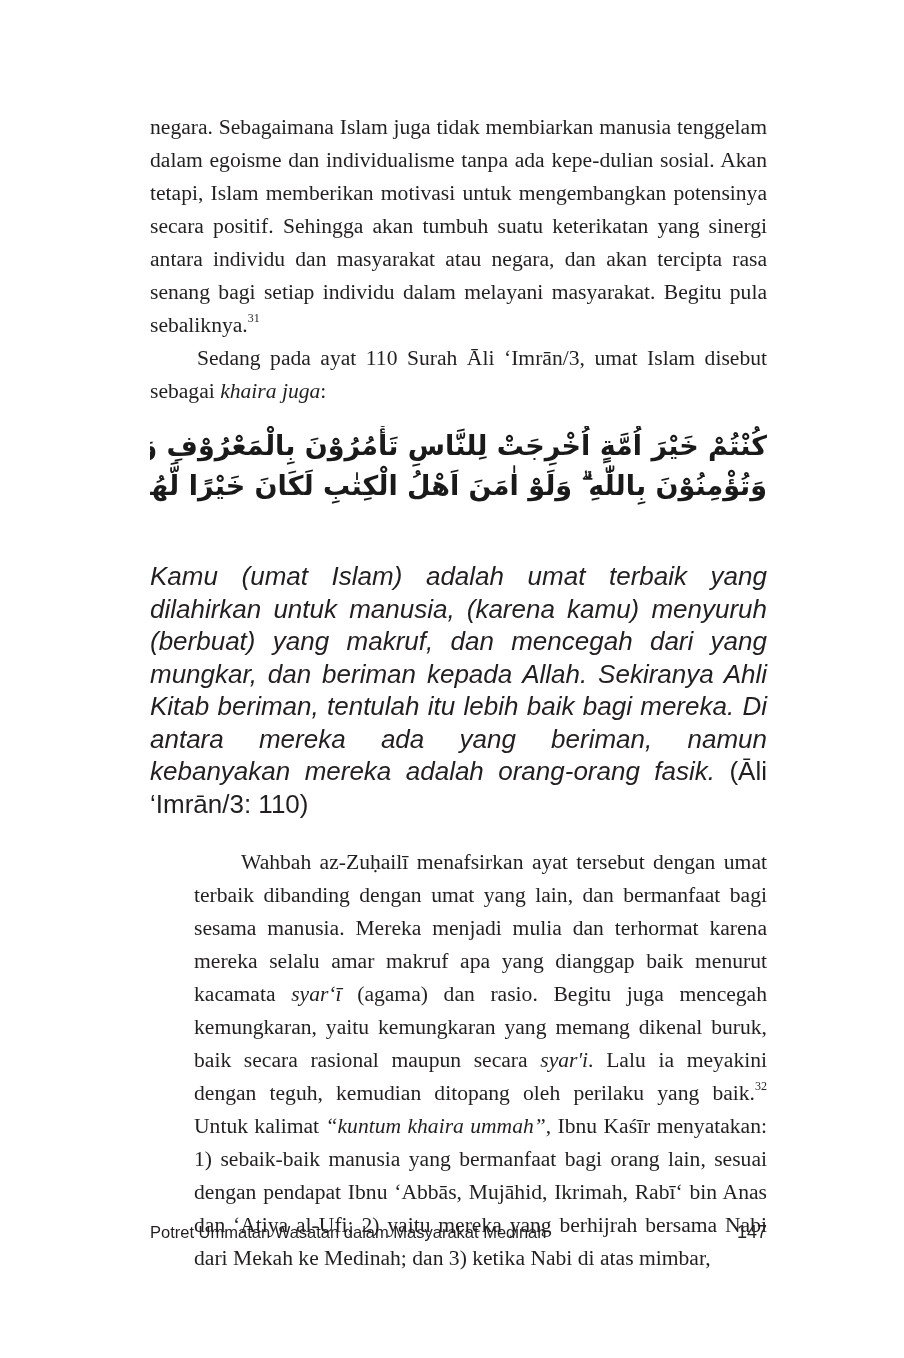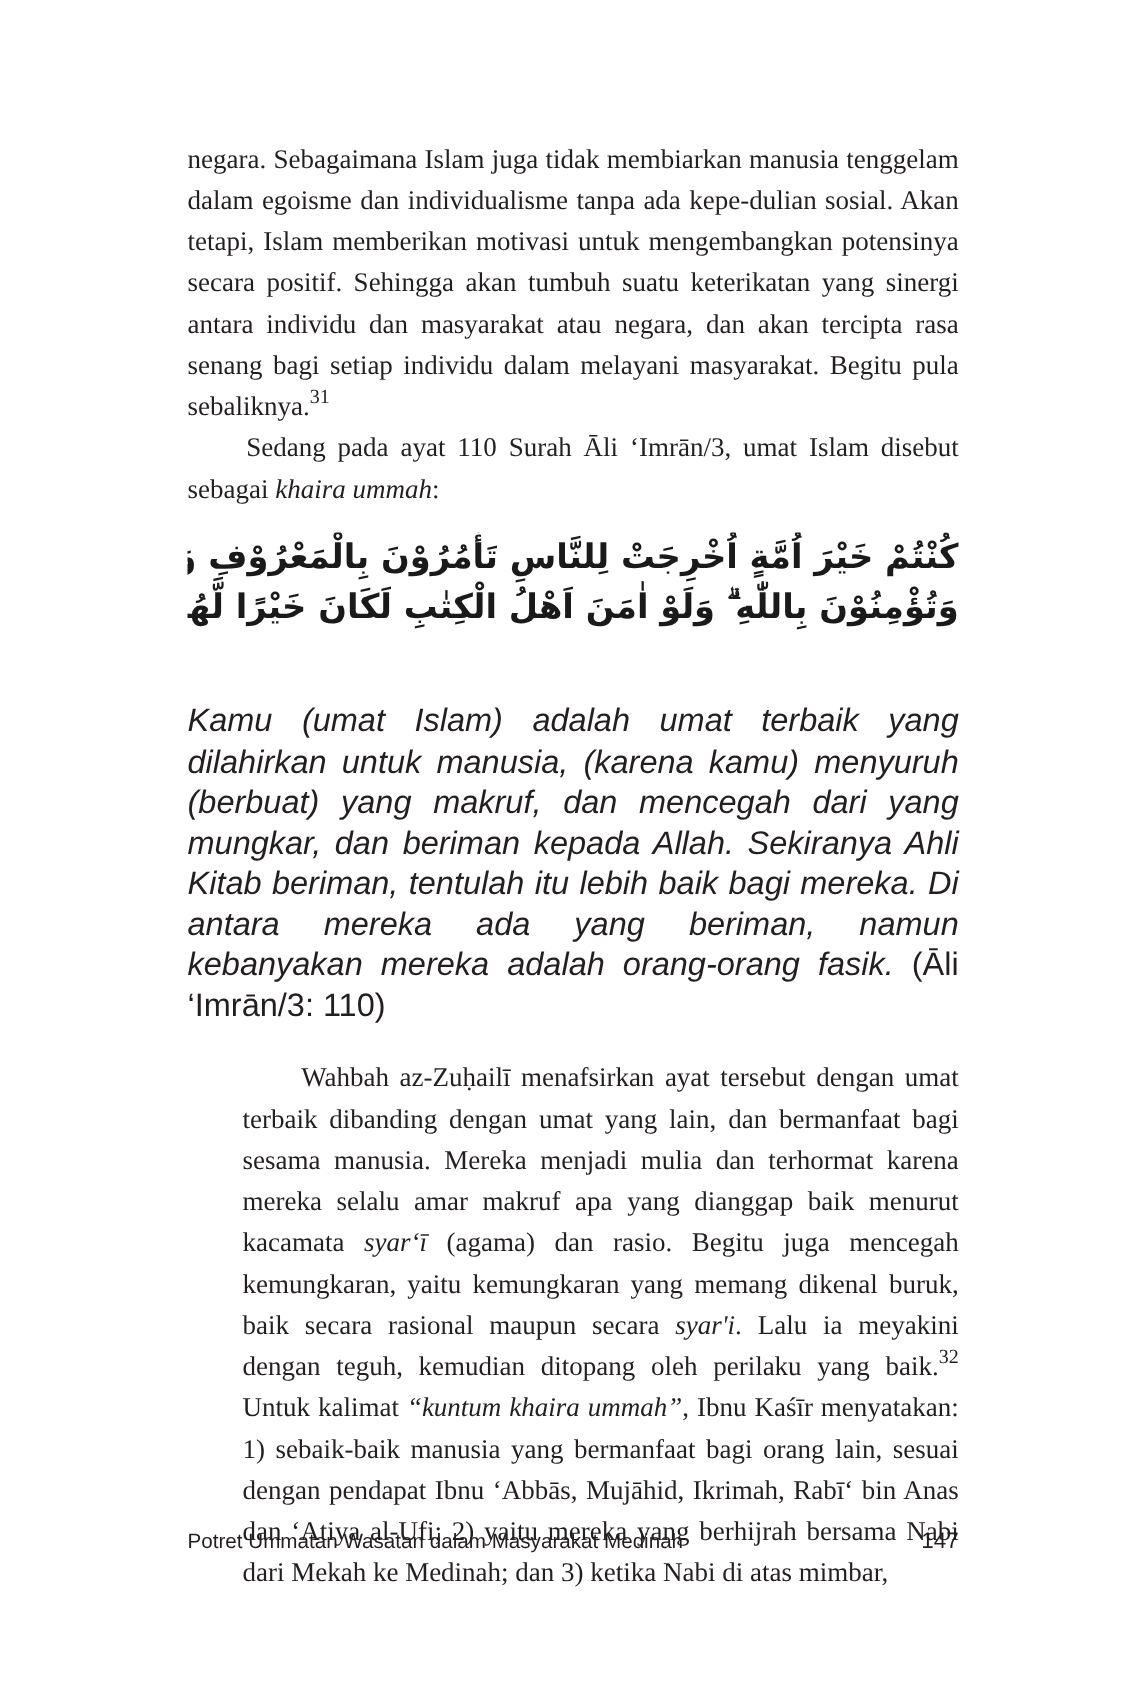--- a/index.html
+++ b/index.html
@@ -25,21 +25,21 @@
       font-size: 21.6px;
       line-height: 33px;
       text-align: justify;
       margin: 0;
       hyphens: manual;
     }
     .para.indent {
       text-indent: 47px;
     }
     .para sup {
-      font-size: 16px;
+      font-size: 12px;
       line-height: 0;
       position: relative;
       top: -2px;
       vertical-align: super;
     }
     .em {
       font-style: italic;
     }
     .p1 { margin-bottom: 0; }
     .p2 { margin-top: 0; }
@@ -95,21 +95,21 @@
       font-size: 18px;
     }
   </style>
 </head>
 <body>
 
 <div class="page">
 
   <p class="para p1"><span>negara. Sebagaimana Islam juga tidak membiarkan manusia</span> <span>tenggelam dalam egoisme dan individualisme tanpa ada kepe-</span><span>dulian sosial. Akan tetapi, Islam memberikan motivasi untuk mengembangkan potensinya secara positif. Sehingga akan tumbuh suatu keterikatan yang sinergi antara individu dan masyarakat atau negara, dan akan tercipta rasa senang bagi setiap individu dalam melayani masyarakat. Begitu pula sebaliknya.</span><sup>31</sup></p>
 
-  <p class="para indent p2"><span>Sedang pada ayat 110 Surah Āli ‘Imrān/3, umat Islam disebut sebagai </span><span class="em">khaira ummah</span><span>:</span></p>
+  <p class="para indent p2"><span>Sedang pada ayat 110 Surah Āli ‘Imrān/3, umat Islam disebut sebagai </span><span class="em">khaira juga</span><span>:</span></p>
 
   <div class="arabic">
     <span class="aline">كُنْتُمْ خَيْرَ اُمَّةٍ اُخْرِجَتْ لِلنَّاسِ تَأْمُرُوْنَ بِالْمَعْرُوْفِ وَتَنْهَوْنَ عَنِ الْمُنْكَرِ</span>
     <span class="aline">وَتُؤْمِنُوْنَ بِاللّٰهِ ۗ وَلَوْ اٰمَنَ اَهْلُ الْكِتٰبِ لَكَانَ خَيْرًا لَّهُمْ ۗ مِنْهُمُ الْمُؤْمِنُوْنَ</span>
   </div>
 
   <p class="translation"><span class="it">Kamu (umat Islam) adalah umat terbaik yang dilahirkan untuk manusia, (karena kamu) menyuruh (berbuat) yang makruf, dan mencegah dari yang mungkar, dan beriman kepada Allah. Sekiranya Ahli Kitab beriman, tentulah itu lebih baik bagi mereka. Di antara mereka ada yang beriman, namun kebanyakan mereka adalah orang-orang fasik.</span> <span>(Āli ‘Imrān/3: 110)</span></p>
 
   <p class="para indent p3"><span>Wahbah az-Zuḥailī menafsirkan ayat tersebut dengan umat terbaik dibanding dengan umat yang lain, dan bermanfaat bagi sesama manusia. Mereka menjadi mulia dan terhormat karena mereka selalu amar makruf apa yang dianggap baik menurut kacamata </span><span class="em">syar‘ī</span><span> (agama) dan rasio. Begitu juga mencegah kemungkaran, yaitu kemungkaran yang memang dikenal buruk, baik secara rasional maupun secara </span><span class="em">syar'i</span><span>. Lalu ia meyakini dengan teguh, kemudian ditopang oleh perilaku yang baik.</span><sup>32</sup><span> Untuk kalimat </span><span class="em">“kuntum khaira ummah”</span><span>, Ibnu Kaśīr menyatakan: 1) sebaik-baik manusia yang bermanfaat bagi orang lain, sesuai dengan pendapat Ibnu ‘Abbās, Mujāhid, Ikrimah, Rabī‘ bin Anas dan ‘Atiya al-Ufi; 2) yaitu mereka yang berhijrah bersama Nabi dari Mekah ke Medinah; dan 3) ketika Nabi di atas mimbar,</span></p>
 

